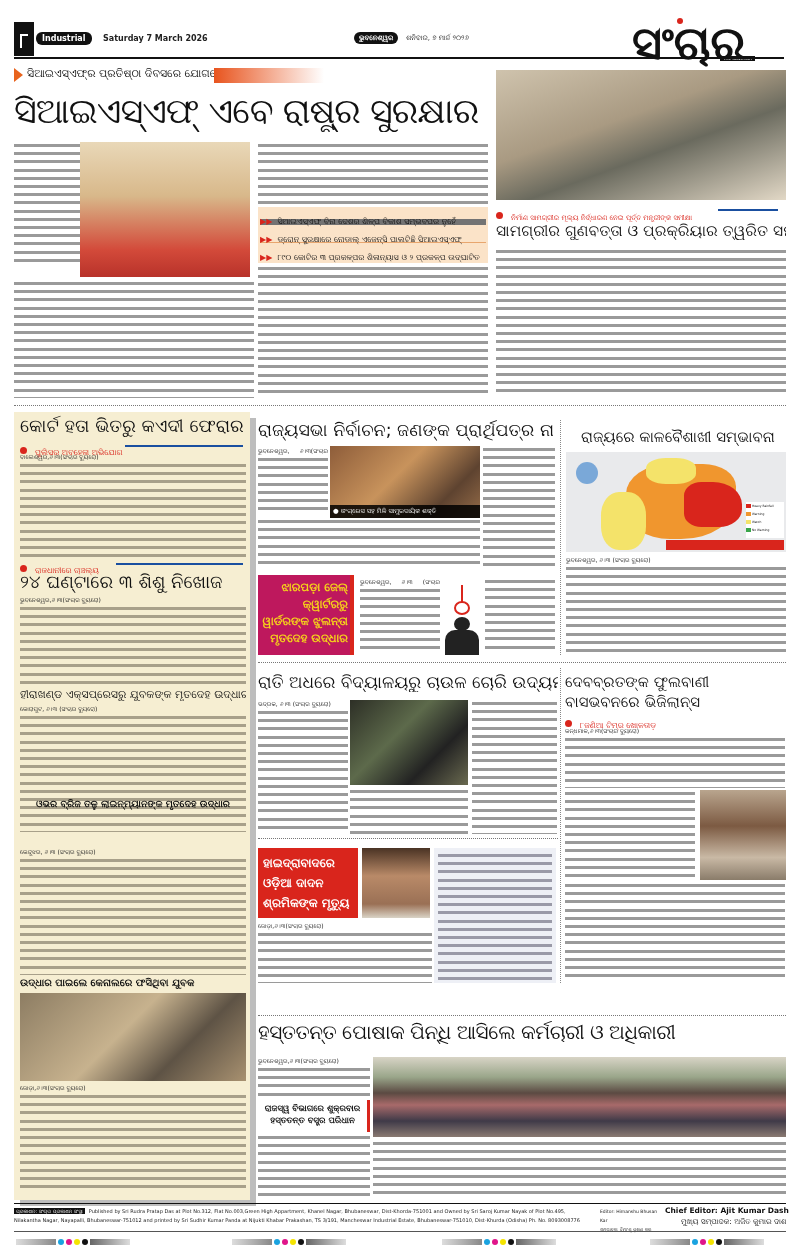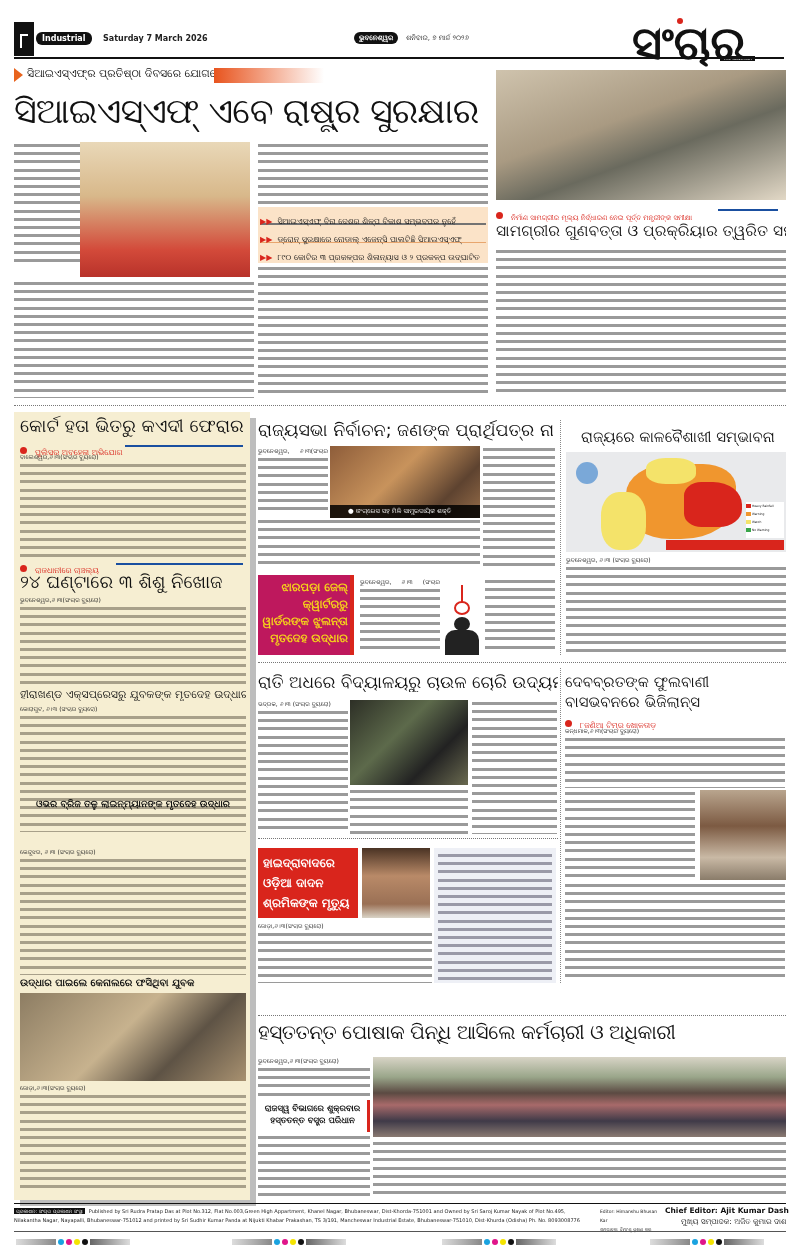--- a/index.html
+++ b/index.html
@@ -35,21 +35,21 @@
   <div class="abs" style="left:200px;top:2px;width:110px;height:15px;background:linear-gradient(90deg,#e8541e,#fff);"></div>
 </div>
 <div class="abs hd" style="left:14px;top:91px;width:470px;font-size:35px;font-weight:normal;letter-spacing:-1px;">ସିଆଇଏସ୍‌ଏଫ୍ ଏବେ ରାଷ୍ଟ୍ର ସୁରକ୍ଷାର ଢାଲ</div>
 
 <div class="abs lines" style="left:14px;top:142px;width:66px;height:120px;"></div>
 <div class="abs photo" style="left:80px;top:142px;width:170px;height:135px;background:linear-gradient(180deg,#e9d8b8 0%,#d8b88a 40%,#d34a3a 80%,#b8322a 100%);"></div>
 <div class="abs lines" style="left:14px;top:280px;width:240px;height:118px;"></div>
 <div class="abs lines" style="left:258px;top:142px;width:230px;height:64px;"></div>
 
 <div class="abs" style="left:258px;top:207px;width:230px;height:56px;background:#fbe3c8;">
-  <div class="abs" style="left:2px;top:2px;width:226px;height:16px;border-bottom:2px solid #737373;">
+  <div class="abs" style="left:2px;top:2px;width:226px;height:16px;border-bottom:6px solid #737373;">
     <span style="color:#d9251c;font-size:8px;font-weight:bold;">▶▶</span>
     <span style="font-size:8px;">ସିଆଇଏସ୍‌ଏଫ୍ ବିନା ଦେଶର ଶିଳ୍ପ ବିକାଶ ସମ୍ଭବପର ନୁହେଁ</span>
   </div>
   <div class="abs" style="left:2px;top:20px;width:226px;height:16px;border-bottom:1px solid #e8a66e;">
     <span style="color:#d9251c;font-size:8px;font-weight:bold;">▶▶</span>
     <span style="font-size:8px;">ଡ୍ରୋନ୍ ସୁରକ୍ଷାରେ ନୋଡାଲ୍ ଏଜେନ୍ସି ପାଲଟିଛି ସିଆଇଏସ୍‌ଏଫ୍</span>
   </div>
   <div class="abs" style="left:2px;top:38px;width:226px;height:16px;">
     <span style="color:#d9251c;font-size:8px;font-weight:bold;">▶▶</span>
     <span style="font-size:8px;">୮୯୦ କୋଟିର ୩ ପ୍ରକଳ୍ପର ଶିଳାନ୍ୟାସ ଓ ୨ ପ୍ରକଳ୍ପ ଉଦ୍‌ଘାଟିତ</span>
@@ -99,21 +99,21 @@
 <div class="abs hd" style="left:20px;top:977px;width:226px;font-size:10px;">ଉଦ୍ଧାର ପାଇଲେ କେନାଲରେ ଫସିଥିବା ଯୁବକ</div>
 <div class="abs photo" style="left:20px;top:993px;width:226px;height:88px;background:linear-gradient(135deg,#8d7d63,#c7b28e 45%,#5e5345 70%,#a89170);"></div>
 <div class="abs txt" style="left:20px;top:1084px;width:226px;height:9px;">ଜୋଡ଼ା,୬।୩(ସଂଚାର ବ୍ୟୁରୋ)</div>
 <div class="abs lines-beige" style="left:20px;top:1093px;width:226px;height:100px;"></div>
 
 <div class="abs hd" style="left:258px;top:420px;width:295px;font-size:17.5px;font-weight:normal;">ରାଜ୍ୟସଭା ନିର୍ବାଚନ; ଜଣଙ୍କ ପ୍ରାର୍ଥିପତ୍ର ନାକଚ</div>
 <div class="abs txt" style="left:258px;top:447px;width:70px;height:9px;">ଭୁବନେଶ୍ୱର, ୬।୩(ସଂଚାର ବ୍ୟୁରୋ)</div>
 <div class="abs lines" style="left:258px;top:456px;width:70px;height:58px;"></div>
 <div class="abs photo" style="left:330px;top:446px;width:150px;height:90px;background:linear-gradient(135deg,#8e5d3a,#c8935c 40%,#5e4330 70%,#a87a50);"></div>
 <div class="abs" style="left:330px;top:505px;width:150px;height:31px;background:rgba(0,0,0,0.85);padding:2px 3px;">
-  <div style="font-size:6.5px;color:#fff;margin-left:15px;"><span>● </span><span>କଂଗ୍ରେସ ସହ ମିଳି ସାମ୍ପ୍ରଦାୟିକ ଶକ୍ତି</span></div>
+  <div style="font-size:6.5px;color:#fff;"><span>● </span><span>କଂଗ୍ରେସ ସହ ମିଳି ସାମ୍ପ୍ରଦାୟିକ ଶକ୍ତି</span></div>
   <div style="font-size:6.5px;color:#fff;margin-top:4px;"><span>● </span><span>ବିବେକ ଅନୁସାରେ ଭୋଟ ଦେବେ</span></div>
 </div>
 <div class="abs lines" style="left:483px;top:446px;width:72px;height:120px;"></div>
 <div class="abs lines" style="left:258px;top:518px;width:222px;height:48px;"></div>
 
 <div class="abs" style="left:258px;top:575px;width:96px;height:80px;background:#be185d;border-right:4px solid #d9251c;padding:4px 2px;">
   <div style="color:#f5d31a;font-size:11.5px;font-weight:bold;line-height:17px;text-align:right;">ଝାରପଡ଼ା ଜେଲ୍ କ୍ୱାର୍ଟରରୁ ୱାର୍ଡରଙ୍କ ଝୁଲନ୍ତା ମୃତଦେହ ଉଦ୍ଧାର</div>
 </div>
 <div class="abs txt" style="left:360px;top:578px;width:80px;height:9px;">ଭୁବନେଶ୍ୱର, ୬।୩ (ସଂଚାର ବ୍ୟୁରୋ)</div>
 <div class="abs lines" style="left:360px;top:587px;width:80px;height:66px;"></div>

